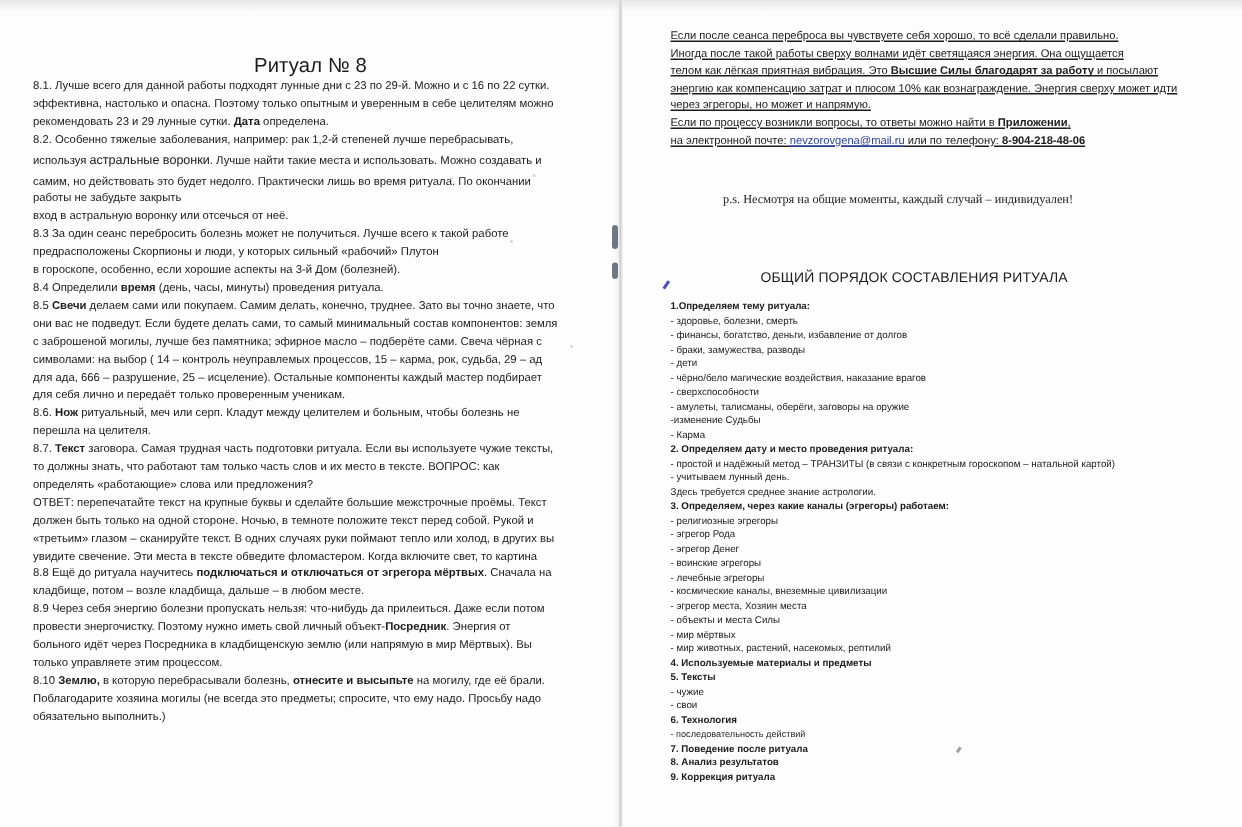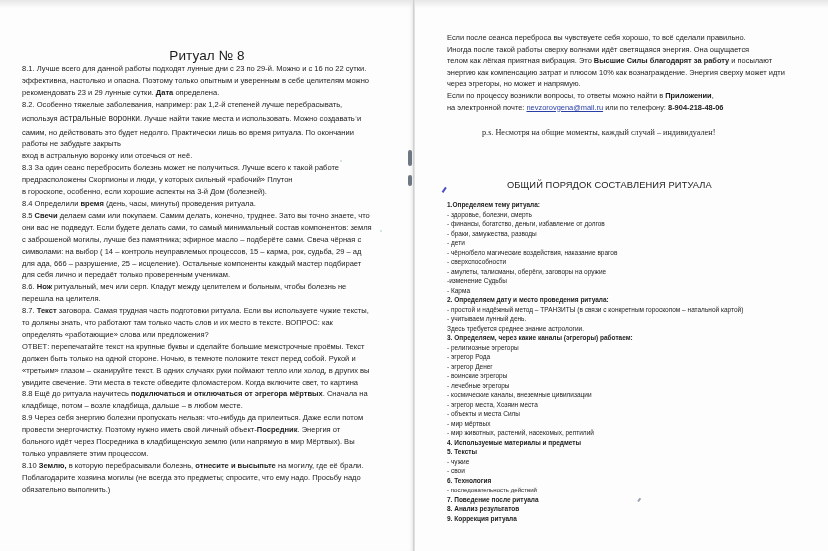--- a/index.html
+++ b/index.html
@@ -14,31 +14,31 @@
       position: relative; width: 414px; height: 551px;
       background: #fdfdfd; box-sizing: border-box; overflow: hidden;
     }
     .page-left { border-right: 1px solid #cfcfcf; box-shadow: inset -3px 0 4px -3px rgba(0,0,0,0.15); }
     .page-right { border-left: 1px solid #e2e2e2; }
     .top-shade {
       position: absolute; left: 0; right: 0; top: 0; height: 8px;
       background: linear-gradient(#e6e6e6, rgba(253,253,253,0));
     }
     
-    .left-content { position: absolute; left: 22px; top: 48px; width: 368px; }
+    .left-content { position: absolute; left: 22px; top: 36px; width: 368px; }
     .title { text-align: center; font-size: 13.5px; margin-left: 2px; letter-spacing: 0.1px; }
     .subtitle {
       text-align: center; font-size: 7.3px; font-style: italic; text-decoration: underline;
       margin-top: 5px; margin-bottom: 12px;
     }
     .para { font-size: 7.55px; line-height: 11.9px; margin: 0; }
     .para .b { font-weight: bold; }
     .para .lg { font-size: 8.4px; text-align: center; }
     
-    .right-top { position: absolute; left: 32px; top: 32px; width: 370px; }
+    .right-top { position: absolute; left: 32px; top: 18px; width: 370px; text-decoration: underline; }
     .right-top .para { font-size: 7.45px; line-height: 11.6px; }
     .email { color: #2a3fa6; text-decoration: underline; }
     .ps {
       position: absolute; left: 36px; top: 128px;
       font-family: "Liberation Serif", "DejaVu Serif", serif; font-size: 8.2px; padding-left: 31px;
     }
     .section-title {
       position: absolute; left: 92px; top: 180px; font-size: 9.3px; letter-spacing: 0.1px;
     }
     .list { position: absolute; left: 32px; top: 200px; width: 370px; }

